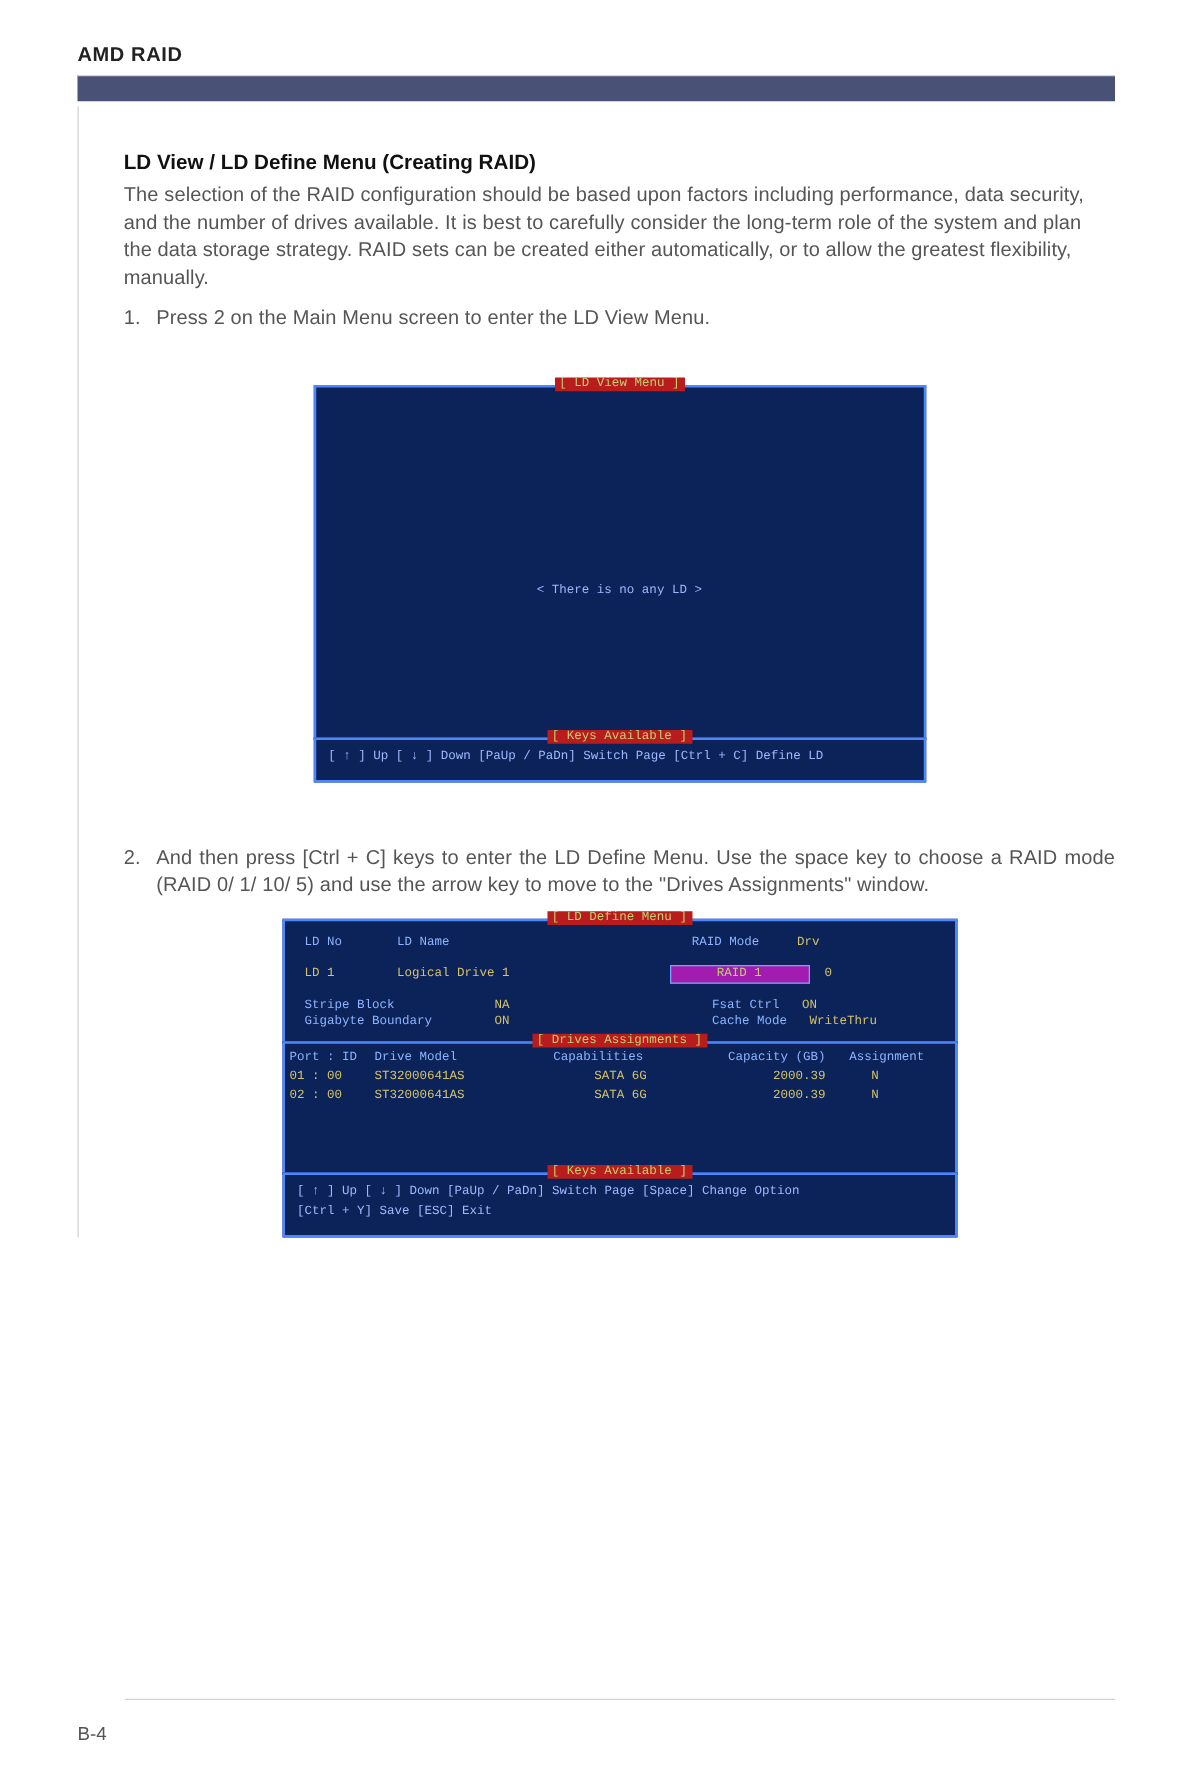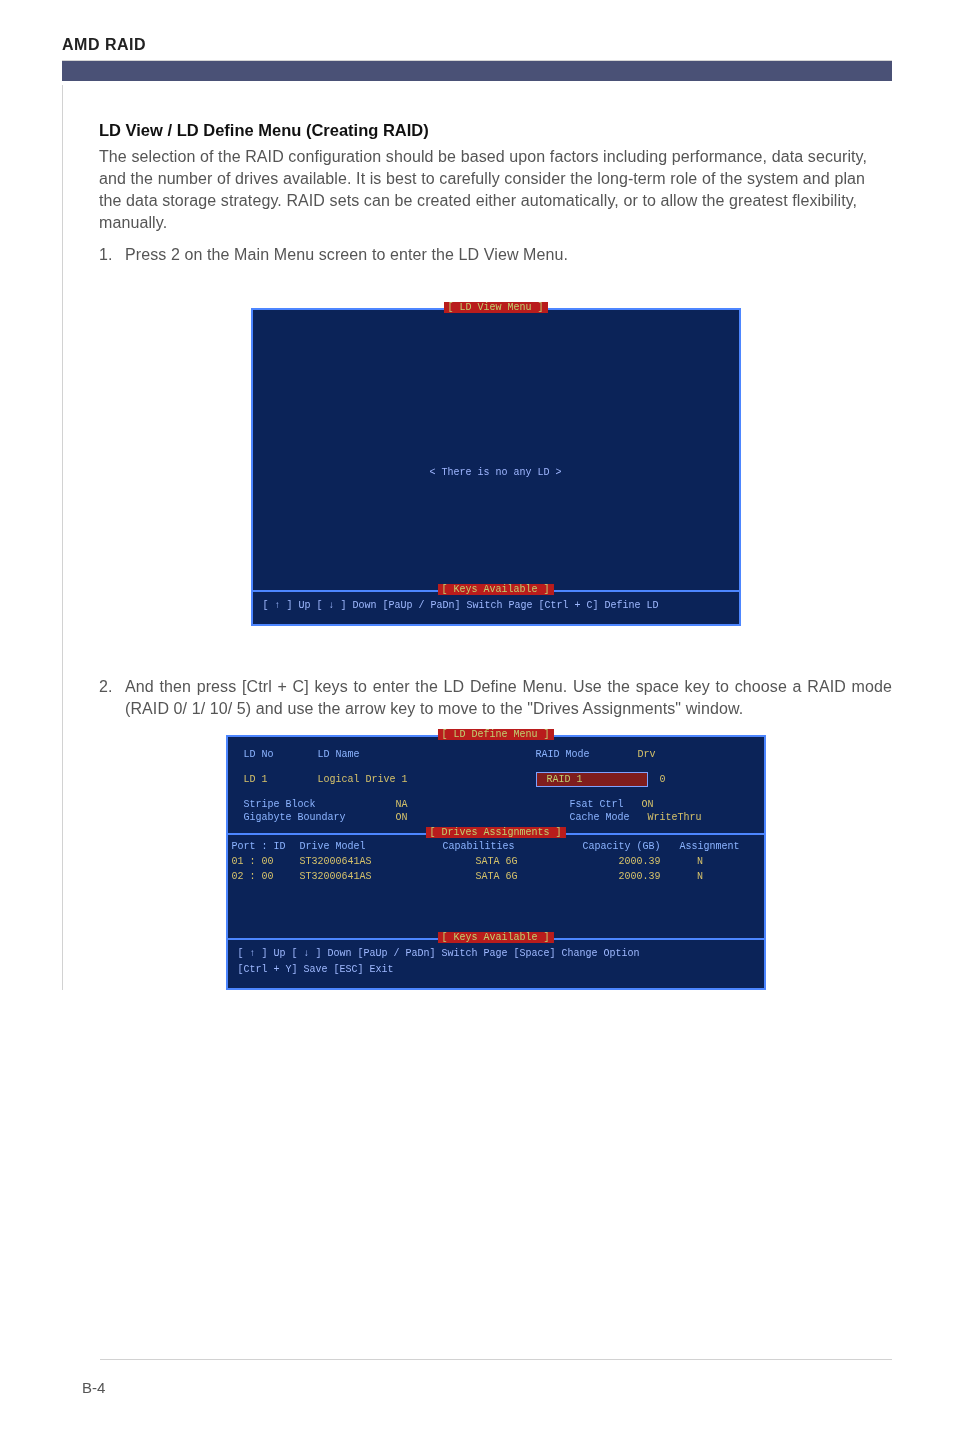--- a/index.html
+++ b/index.html
@@ -47,21 +47,20 @@
   }
   .step-row { display:flex; }
   .step-num { width: 26px; flex: 0 0 26px; color:#555; font-size:16px; }
   .step-txt { flex:1; color:#555; font-size:16px; line-height:1.38; text-align: justify;}
   .page-num {
     position: absolute;
     bottom: 36px;
     left: 62px;
     color: #555;
     font-size: 15px;
-    margin-left: 20px;
   }
   .bottom-rule {
     position: absolute;
     left: 100px;
     right: 62px;
     bottom: 72px;
     border-top: 1px solid #d2d2d2;
   }
   
   .bios-wrap {
@@ -102,24 +101,24 @@
   .define-wrap {
     width: 540px;
     margin: 14px auto 0 auto;
     font-family: "Courier New", monospace;
   }
   .define-top { padding: 12px 16px 10px 16px; color:#8cb4ff; font-size:10px;}
   .dt-row { display:flex; gap: 12px; margin-bottom: 12px; align-items:center;}
   .dt-row .c1 { width: 62px;}
   .dt-row .c2 { width: 160px;}
   .dt-row .c3 { width: 34px;}
-  .dt-row .c4 { width: 90px;}
+  .dt-row .c4 { width: 90px; text-align: center;}
   .yel { color: #d6c26a;}
   .sel-box {
-    background:#7f1d1d; border:1px solid #7fa2ff; padding: 1px 10px;
+    background:#a21caf; border:1px solid #7fa2ff; padding: 1px 10px;
     color:#c0d070; display:inline-block; min-width:70px; text-align:left;
   }
   .drives { padding: 6px 16px 56px 4px;}
   .drives-head { display:flex; color:#8cb4ff; font-size:10px;}
   .dh1{width:68px;} .dh2{width:143px;} .dh3{width:108px;} .dh4{width:110px;text-align:right;} .dh5{flex:1;text-align:right; padding-right:8px;}
   .drow { display:flex; color:#8fb6c9; font-size:10px; margin-top:4px;}
   .drow .yel{ color:#d6c26a;}
   .keys2 { padding: 6px 10px 10px 10px; font-size:10px; color:#9fb9ff; line-height:1.6;}
 </style>
 </head>

